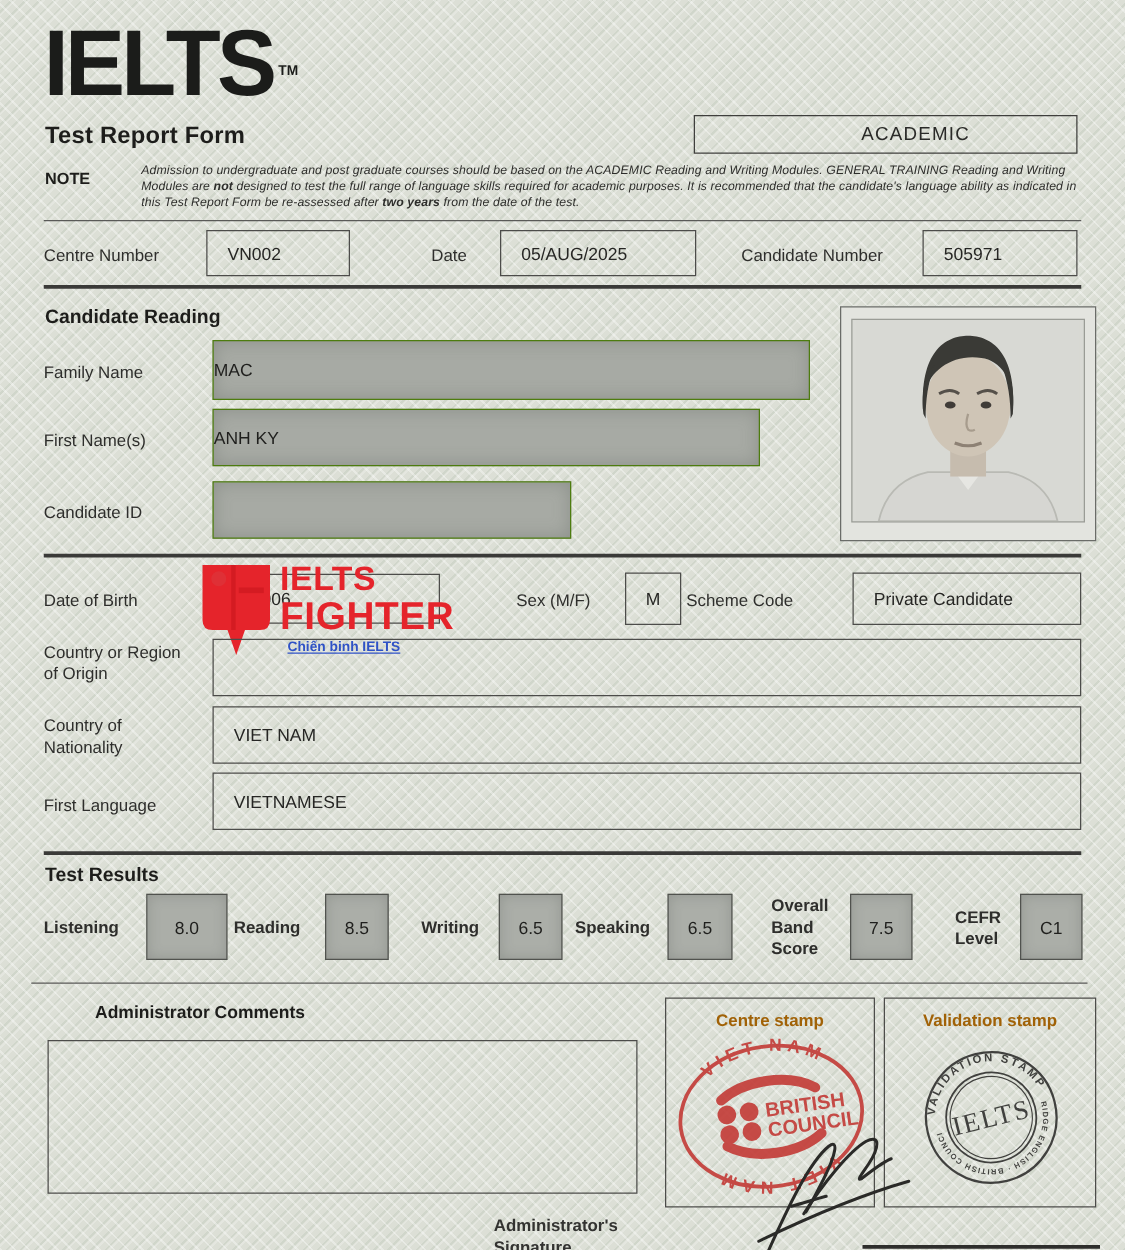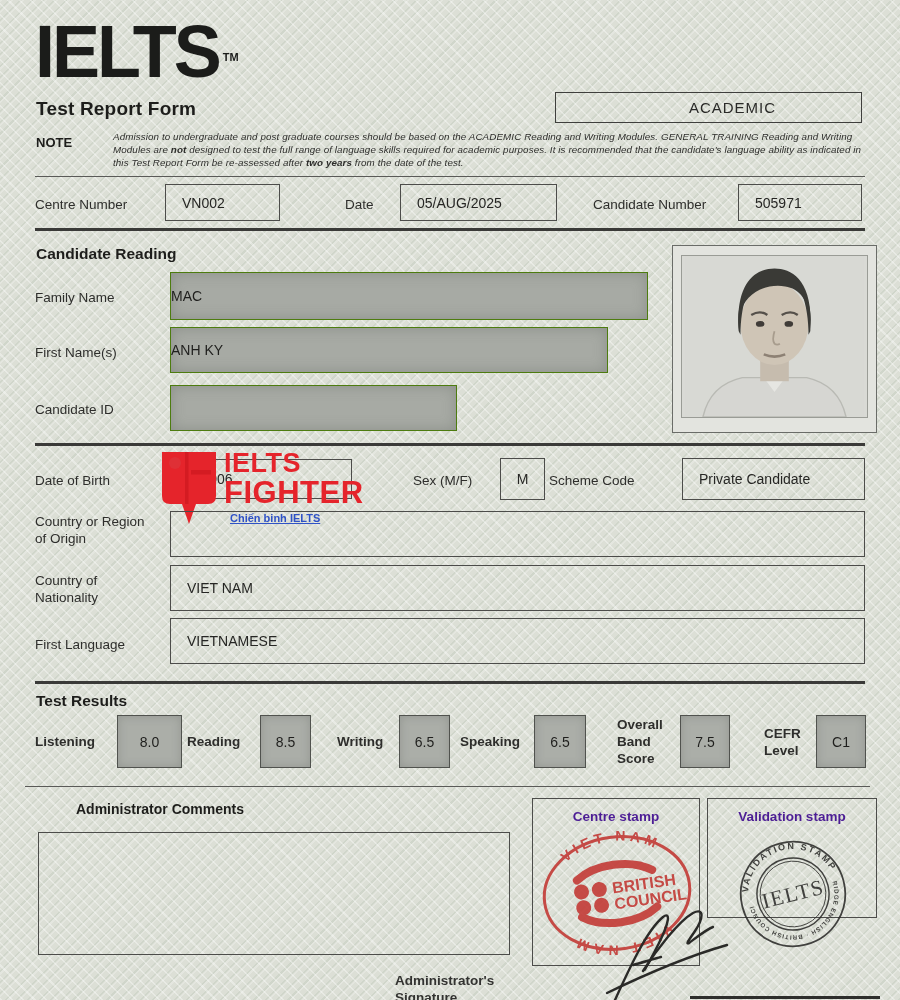--- a/index.html
+++ b/index.html
@@ -58,21 +58,21 @@
     font-size:9.8px; font-style:italic; color:#2d2d2b; line-height:13px; letter-spacing:.1px;
   }
   .note-text .b{ font-weight:bold; }
   .wm{ pointer-events:none; }
   .wm-text-red{ color:#e5242b; font-weight:800; line-height:1; letter-spacing:.5px; }
   .wm-tagline{ color:#2f52c6; font-size:11px; font-weight:bold; text-decoration:underline; }
   .stamp-frame{
     border:1.4px solid #4c4c4a;
     background:transparent;
   }
-  .stamp-title{ font-size:13.5px; font-weight:bold; text-align:center; color:#4c1d95; margin-top:10px; }
+  .stamp-title{ font-size:13.5px; font-weight:bold; text-align:center; color:#a16207; margin-top:10px; }
   .photo-box{
     border:1.2px solid #6a6c68;
     background:#e3e4df;
     padding:9px 8px 14px 8px;
   }
   .photo-inner{ width:100%; height:100%; border:1px solid #9a9c96; background:#d9dad5; overflow:hidden; }
   .sig-label{ font-size:13.5px; font-weight:600; color:#333331; line-height:17px; }
 </style>
 </head>
 <body>
@@ -208,21 +208,21 @@
         <circle cx="45" cy="60" r="7.5" fill="#c23a36"></circle>
         <circle cx="63" cy="60" r="7.5" fill="#c23a36"></circle>
         <circle cx="45" cy="76" r="7.5" fill="#c23a36"></circle>
         <circle cx="63" cy="76" r="7.5" fill="#c23a36"></circle>
         <text x="76" y="66" font-size="16" font-weight="bold" fill="#c23a36">BRITISH</text>
         <text x="76" y="82" font-size="16" font-weight="bold" fill="#c23a36">COUNCIL</text>
       </g>
     </svg>
   </div>
 
-  <div class="abs stamp-frame" style="left:707px; top:798px; width:170px; height:120px;">
+  <div class="abs stamp-frame" style="left:707px; top:798px; width:170px; height:168px;">
     <div class="stamp-title">Validation stamp</div>
     <svg class="abs" style="left:22px; top:32px; transform:rotate(-14deg);" width="126" height="126" viewBox="0 0 140 140">
       <defs>
         <path id="vsArcTop" d="M20,70 A50,50 0 0 1 120,70"></path>
         <path id="vsArcBot" d="M24,70 A46,46 0 0 1 116,70"></path>
       </defs>
       <g opacity="0.88">
         <circle cx="70" cy="70" r="58" fill="none" stroke="#2b2b29" stroke-width="2"></circle>
         <circle cx="70" cy="70" r="40" fill="none" stroke="#2b2b29" stroke-width="1.6"></circle>
         <circle cx="70" cy="70" r="36.5" fill="none" stroke="#2b2b29" stroke-width="1"></circle>

